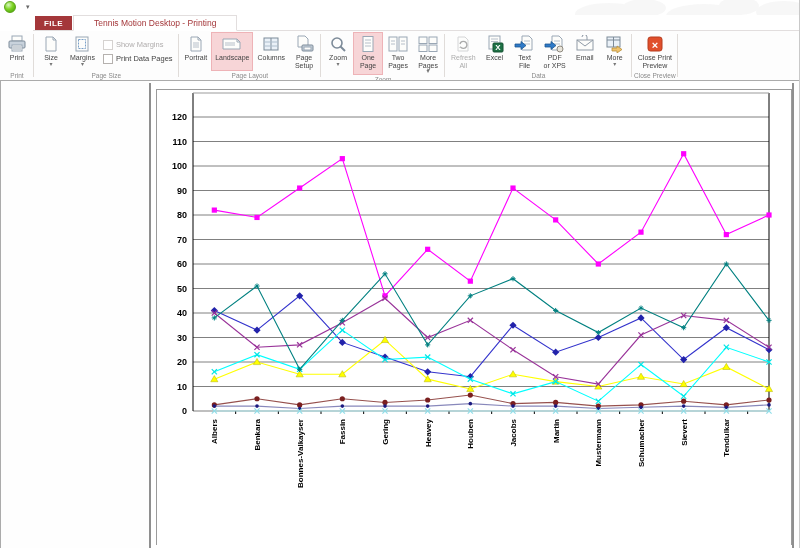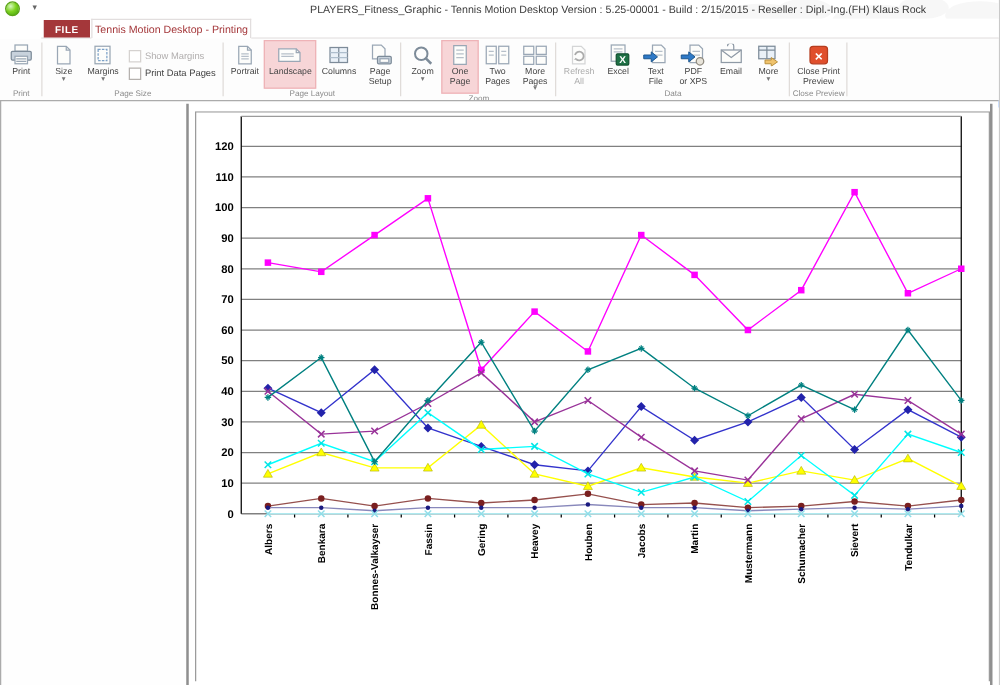--- a/index.html
+++ b/index.html
@@ -15,21 +15,21 @@
   .app-sphere{width:10px;height:10px;border-radius:50%;
     background:radial-gradient(circle at 35% 30%, #d8f7c2 0%, #7ed321 45%, #3f9a0d 100%);
     border:1px solid #5aa317;}
   .qat-arrow{font-size:7px;color:#666;line-height:6px;}
   .title-text{position:absolute;left:200px;right:10px;top:2px;text-align:center;
     font-size:8.5px;color:#3b3b3b;white-space:nowrap;}
   
   .tabrow{position:absolute;left:0;top:15px;width:100%;height:15px;background:#ffffff;border-bottom:1px solid #e2dede;margin-left:33px;}
   .file-tab{position:absolute;left:2px;top:1px;height:14px;padding:0 9px;background:#a4373a;
     color:#fff;font-size:8px;font-weight:bold;display:flex;align-items:center;letter-spacing:.4px;}
-  .active-tab{position:absolute;left:40px;top:0px;height:14px;padding:0 2px;background:#ffffff;
+  .active-tab{position:absolute;left:40px;top:0px;height:14px;padding:0 20px;background:#ffffff;
     border:1px solid #e2dede;border-bottom:1px solid #fff;color:#a4373a;font-size:8.5px;
     display:flex;align-items:center;}
   
   .ribbon{position:absolute;left:0;top:31px;width:100%;height:49px;background:#fdfdfd;
     border-bottom:6px solid #3b82f6;display:flex;align-items:stretch;}
   .rgroup{display:flex;flex-direction:column;position:relative;padding:1px 2px 0 2px;}
   .rgroup:after{content:"";position:absolute;right:0;top:3px;bottom:3px;width:1px;background:#e0dcd9;}
   .rgroup-buttons{display:flex;flex:1;align-items:stretch;}
   .rgroup-label{text-align:center;font-size:6.5px;color:#8a8a8a;height:9px;line-height:9px;}
   .rbtn{display:flex;flex-direction:column;align-items:center;justify-content:flex-start;
@@ -62,21 +62,20 @@
         <ellipse cx="75" cy="14" rx="22" ry="9"></ellipse>
       <ellipse cx="135" cy="22" rx="38" ry="12"></ellipse>
         <ellipse cx="170" cy="12" rx="20" ry="9"></ellipse>
       <ellipse cx="215" cy="18" rx="28" ry="11"></ellipse>
     </g>
   </svg>
   <div class="qat">
     <span class="app-sphere"></span>
     <span class="qat-arrow">▾</span>
   </div>
-  <div class="title-text">PLAYERS_Fitness_Graphic - Tennis Motion Desktop Version : 5.25-00001 - Build : 2/15/2015 - Reseller : Dipl.-Ing.(FH) Klaus Rock</div>
 </div>
 
 <div class="tabrow">
   <div class="file-tab">FILE</div>
   <div class="active-tab">Tennis Motion Desktop - Printing</div>
 </div>
 
 <div class="ribbon" id="ribbon">
     <div class="rgroup">
       <div class="rgroup-buttons">

